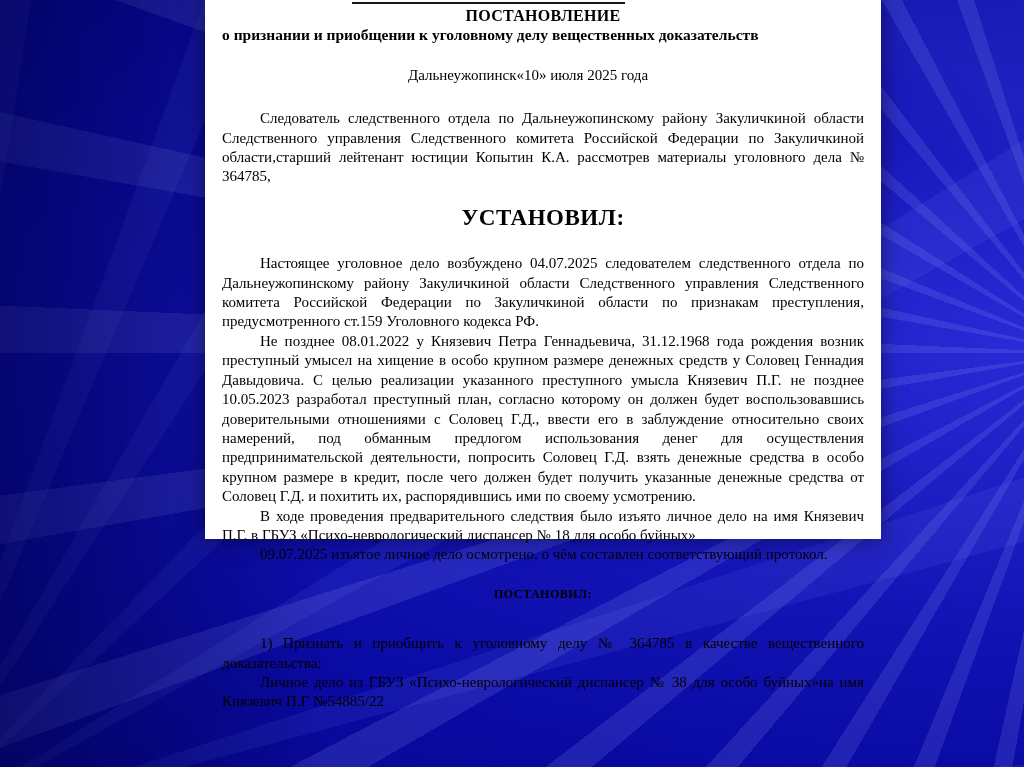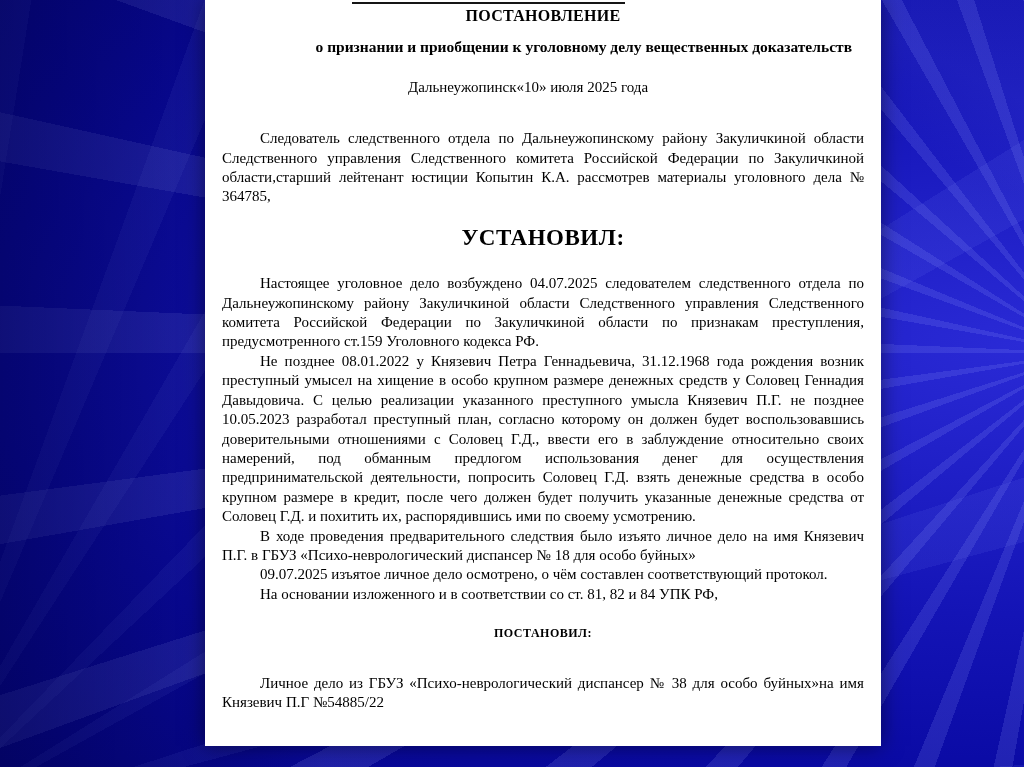--- a/index.html
+++ b/index.html
@@ -15,50 +15,50 @@
     background:
       linear-gradient(90deg, rgba(0,0,70,0.55), rgba(0,0,70,0) 32%),
       linear-gradient(205deg, rgba(120,130,255,0.10) 0 8%, rgba(0,0,0,0) 16%),
       repeating-conic-gradient(from 140deg at 106% 46%, rgba(150,160,255,0.16) 0deg 2.5deg, rgba(0,0,0,0) 2.5deg 10deg),
       repeating-conic-gradient(from 30deg at -10% 110%, rgba(120,135,250,0.10) 0deg 3deg, rgba(0,0,0,0) 3deg 14deg),
       radial-gradient(ellipse at 100% 45%, #2a2ad6 0%, #1414b6 45%, #0a0aa4 72%, #060688 100%);
   }
   .page {
     position: absolute;
     left: 205px; top: 0;
-    width: 676px; height: 746px;
+    width: 676px; height: 539px;
     background: #ffffff;
     box-sizing: border-box;
     padding: 2px 17px 0 17px;
     color: #000;
     font-size: 15px;
     line-height: 19.4px;
     box-shadow: 0 0 20px rgba(0,0,0,0.5);
   }
   .top-rule {
     height: 2px; background: #151515;
     width: 273px; margin-left: 130px; margin-bottom: 2px;
   }
   .title {
     text-align: center; font-weight: bold; font-size: 16px;
     margin: 0; letter-spacing: 0.3px;
   }
   .subtitle {
-    text-align: right; font-weight: bold; font-size: 15.5px;
-    margin: 12px;
+    text-align: left; font-weight: bold; font-size: 15.5px;
+    margin: 0;
   }
   .place-date {
     display: flex; justify-content: center;
     margin-top: 21px;
   }
   .place-date .date { margin-right: 30px; }
   p { margin: 0; }
   .just { text-align: justify; }
   .indent { text-indent: 38px; }
-  .intro { margin-top: 32px; }
+  .intro { margin-top: 24px; }
   .h-ust {
     text-align: center; font-weight: bold; font-size: 23px;
     margin: 21px 0 27px 0; letter-spacing: 0.5px;
   }
   .h-post {
     text-align: center; font-weight: bold; font-size: 12px;
     margin: 20px 0 30px 0; letter-spacing: 0.5px;
   }
 </style>
 </head>
@@ -78,20 +78,20 @@
     </div>
 
     <p class="just indent intro">Следователь следственного отдела по Дальнеужопинскому району Закуличкиной области Следственного управления Следственного комитета Российской Федерации по Закуличкиной области,старший лейтенант юстиции Копытин К.А. рассмотрев материалы уголовного дела № 364785,</p>
 
     <p class="h-ust">УСТАНОВИЛ:</p>
 
     <p class="just indent">Настоящее уголовное дело возбуждено 04.07.2025 следователем следственного отдела по Дальнеужопинскому району Закуличкиной области  Следственного управления Следственного комитета Российской Федерации по Закуличкиной области по признакам преступления, предусмотренного ст.159 Уголовного кодекса РФ.</p>
     <p class="just indent">Не позднее 08.01.2022 у Князевич Петра Геннадьевича, 31.12.1968 года рождения возник преступный умысел на хищение в особо крупном размере денежных средств у Соловец Геннадия Давыдовича. С целью реализации указанного преступного умысла Князевич П.Г. не позднее 10.05.2023 разработал преступный план, согласно которому он должен будет воспользовавшись доверительными отношениями с Соловец Г.Д., ввести его в заблуждение относительно своих намерений, под обманным предлогом использования денег для осуществления предпринимательской деятельности, попросить Соловец Г.Д. взять денежные средства в особо крупном размере в кредит, после чего должен будет получить указанные денежные средства от Соловец Г.Д. и похитить их, распорядившись ими по своему усмотрению.</p>
     <p class="just indent">В ходе проведения предварительного следствия было изъято личное дело на имя Князевич П.Г. в ГБУЗ «Психо-неврологический диспансер № 18 для особо буйных»</p>
     <p class="just indent">09.07.2025 изъятое личное дело осмотрено, о чём составлен соответствующий протокол.</p>
-    <p class="just indent">На основании изложенного и в соответствии со ст. 81, 82 и 84 УПК РФ,</p>
 
     <p class="h-post">ПОСТАНОВИЛ:</p>
 
+    <p class="just indent">1) Признать и приобщить к уголовному делу № 364785 в качестве вещественного доказательства:</p>
     <p class="just indent">Личное дело из ГБУЗ «Психо-неврологический диспансер № 38 для особо буйных»на имя Князевич П.Г №54885/22</p>
 
   </div>
 </div>
 
 </body></html>

